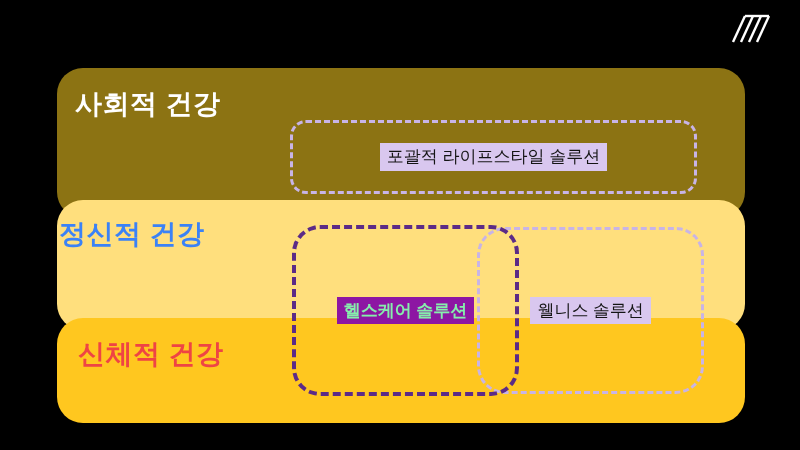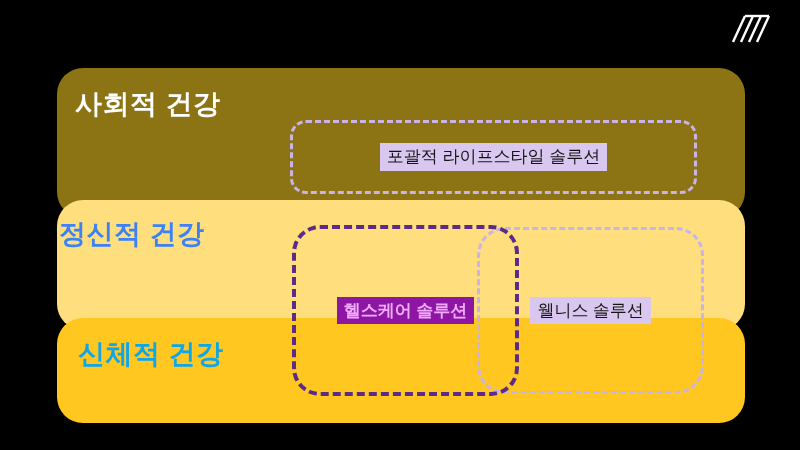--- a/index.html
+++ b/index.html
@@ -57,21 +57,21 @@
     color: #ffffff;
   }
   .band-label.mental {
     left: 59px;
     top: 216px;
     color: #3b82f6;
   }
   .band-label.physical {
     left: 78px;
     top: 336px;
-    color: #0ea5e9;
+    color: #ef4444;
   }
 
   
   .dash-box {
     position: absolute;
     display: flex;
     align-items: center;
     justify-content: center;
     z-index: 5;
     box-sizing: border-box;
@@ -109,21 +109,21 @@
     padding: 3px 7px;
     line-height: 1.25;
     white-space: nowrap;
   }
   .tag.lavender {
     background: #d9c7ef;
     color: #141414;
   }
   .tag.purple {
     background: #8d16a3;
-    color: #f0abfc;
+    color: #86efac;
     font-weight: bold;
   }
 
   
   .logo {
     position: absolute;
     top: 14px;
     right: 28px;
     width: 42px;
     height: 30px;

